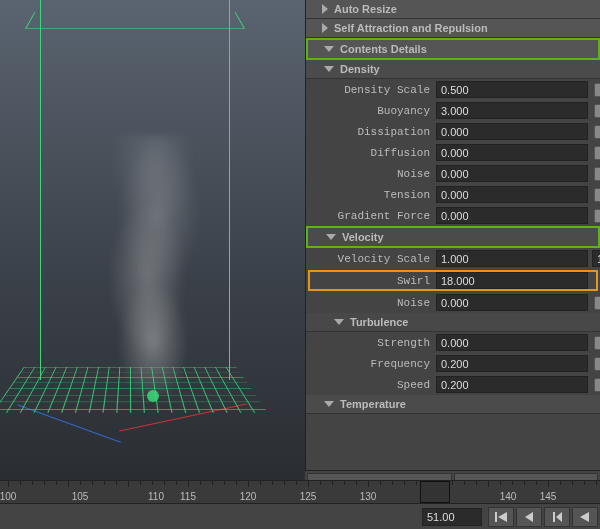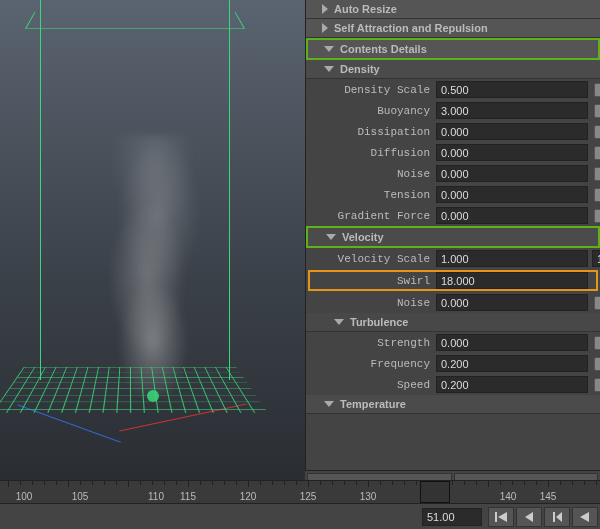--- a/index.html
+++ b/index.html
@@ -238,21 +238,21 @@
 </div>
 
 <div class="bottom-buttons">
   <div class="btn">Select</div>
   <div class="btn">Load Attributes</div>
 </div>
 
 <div class="timeline">
   <div class="ruler" id="ruler">
       <div class="tick" style="left: 8px;"></div>
-      <div class="ticklabel" style="left: 24px;">100</div>
+      <div class="ticklabel" style="left: 8px;">100</div>
       <div class="tick" style="left: 20px; height: 4px;"></div>
       <div class="tick" style="left: 32px; height: 4px;"></div>
       <div class="tick" style="left: 44px; height: 4px;"></div>
       <div class="tick" style="left: 56px; height: 4px;"></div>
       <div class="tick" style="left: 68px;"></div>
       <div class="ticklabel" style="left: 80px;">105</div>
       <div class="tick" style="left: 80px; height: 4px;"></div>
       <div class="tick" style="left: 92px; height: 4px;"></div>
       <div class="tick" style="left: 104px; height: 4px;"></div>
       <div class="tick" style="left: 116px; height: 4px;"></div>

